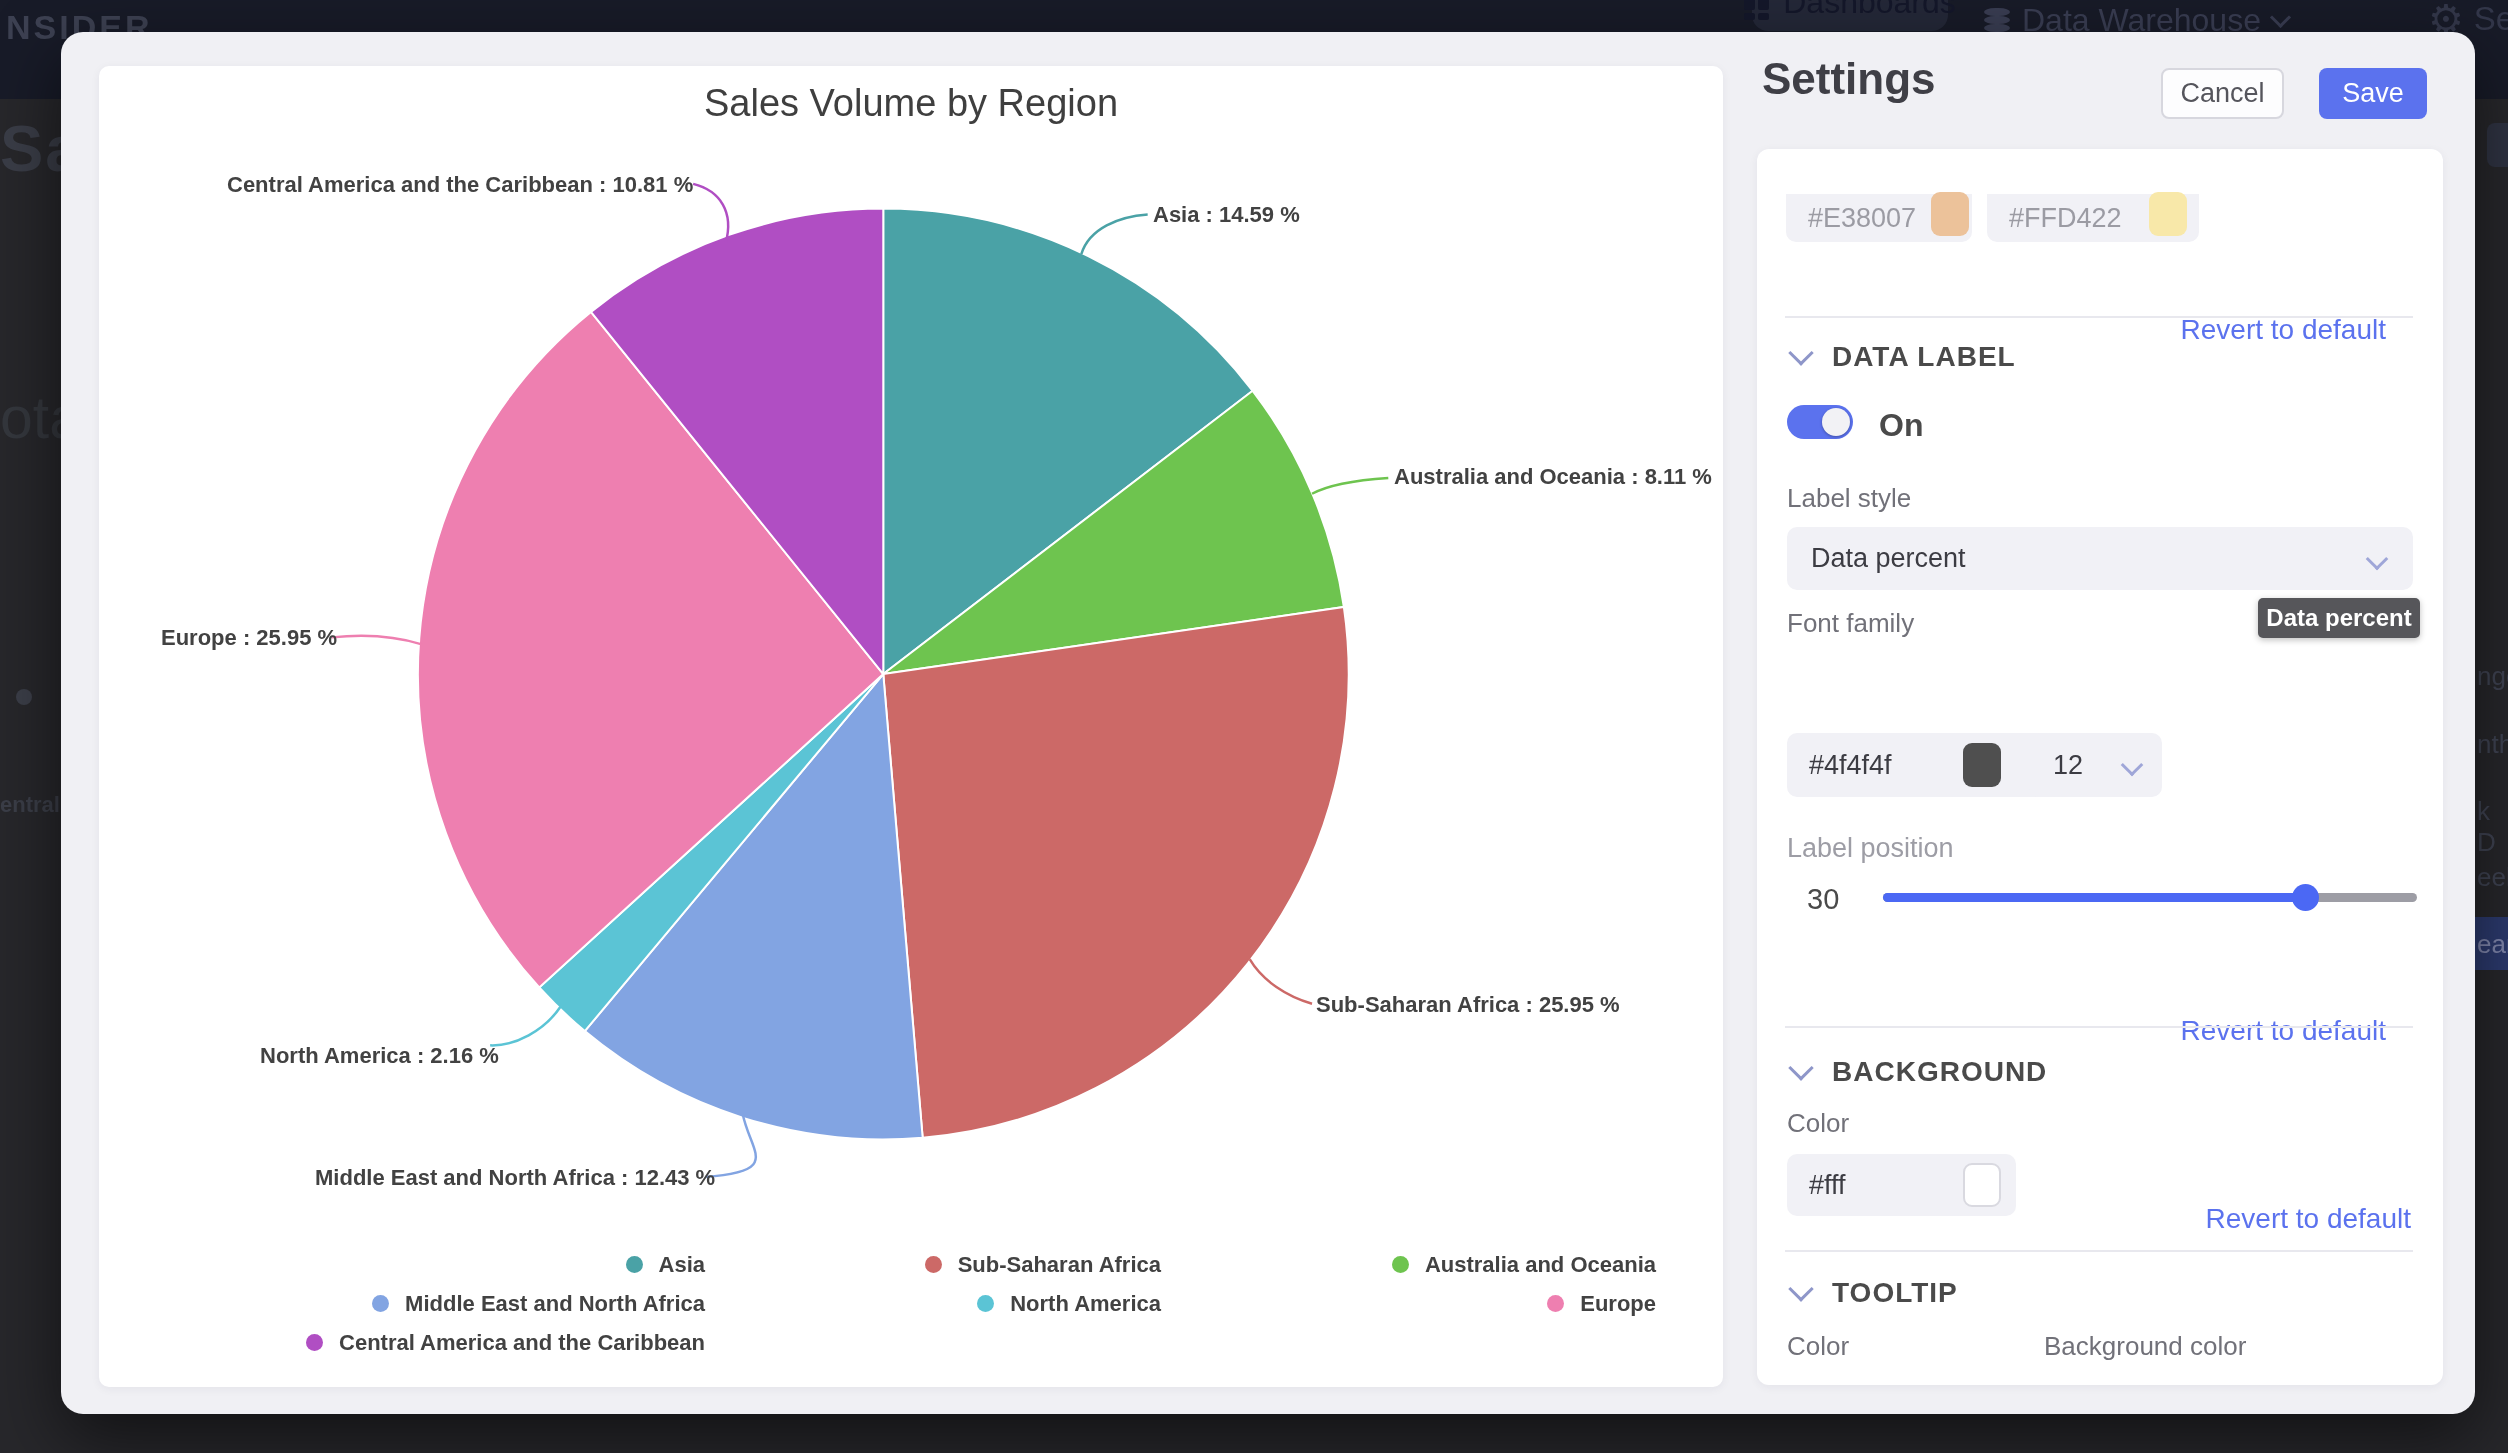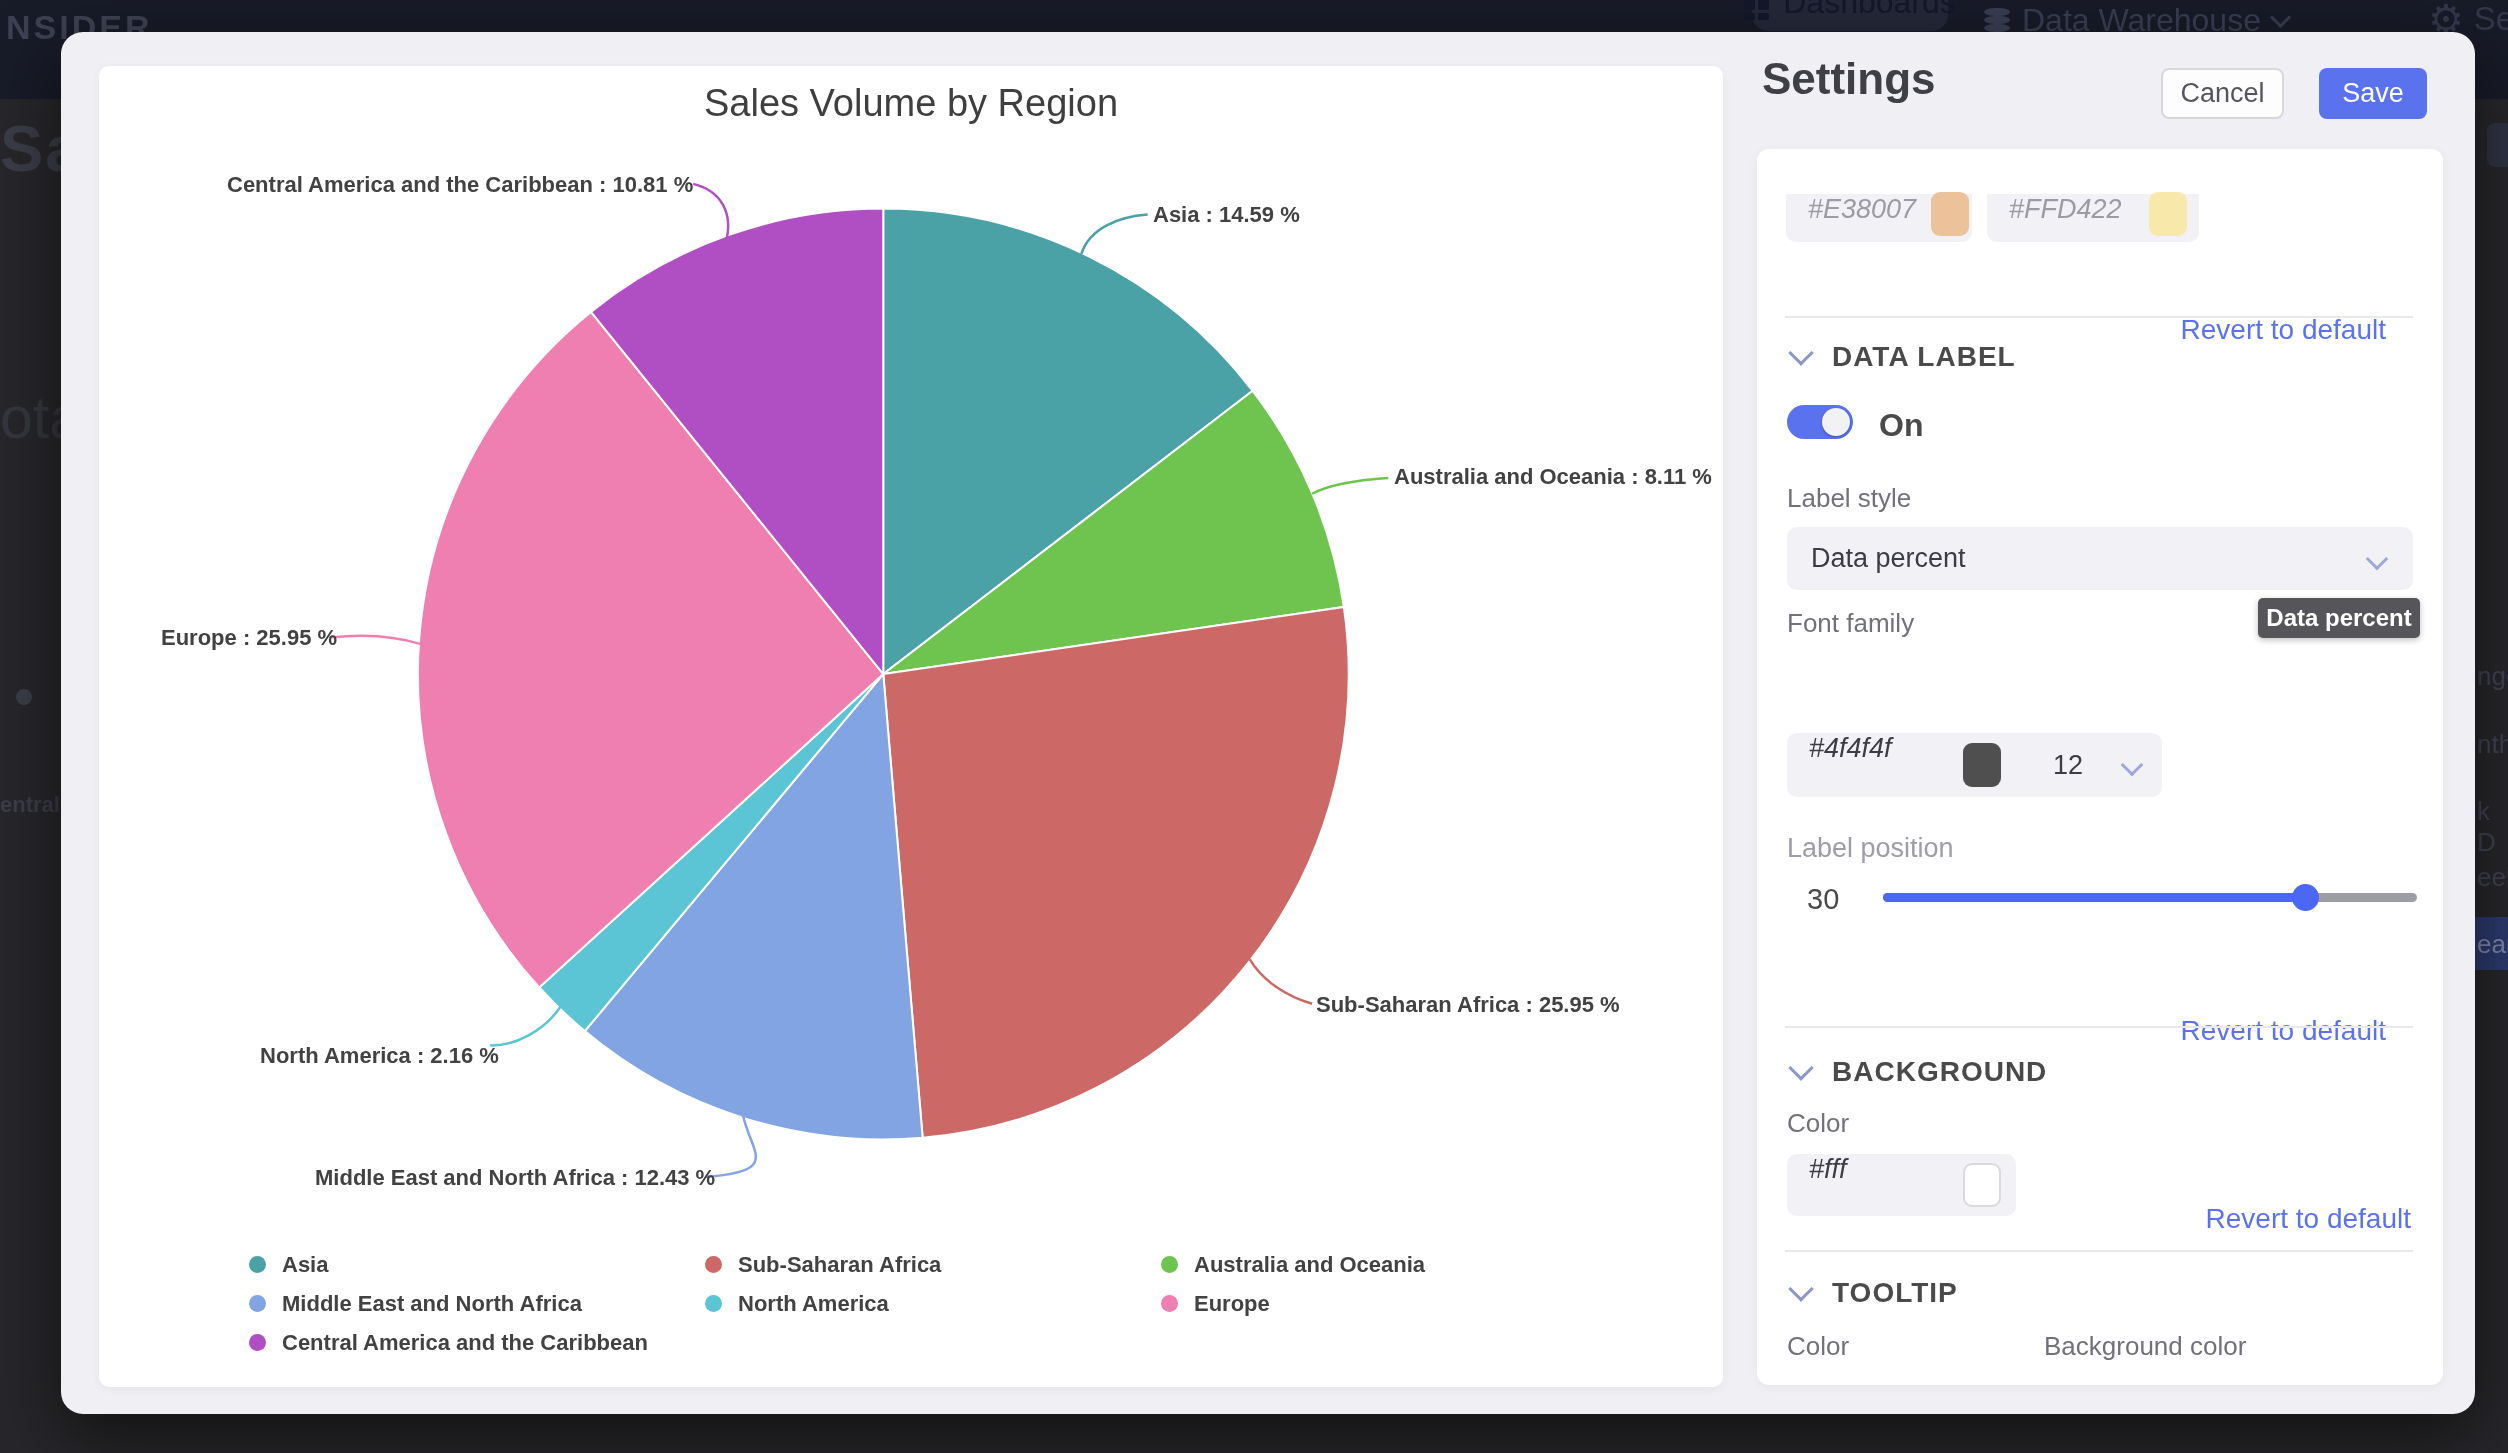--- a/index.html
+++ b/index.html
@@ -35,31 +35,31 @@
   
   .modal{position:absolute;left:61px;top:32px;width:2414px;height:1382px;background:#f0f0f4;border-radius:22px;
     box-shadow:0 24px 69px rgba(0,0,0,.55);}
   
   .chart-card{position:absolute;left:38px;top:34px;width:1624px;height:1321px;background:#fff;border-radius:10px;
     box-shadow:0 2px 10px rgba(30,30,60,.06);}
   .chart-title{position:absolute;left:0;top:16px;width:100%;text-align:center;font-size:38px;font-weight:500;color:#3f3f3f;}
   .pie-svg{position:absolute;left:0;top:0;}
   .pie-label{position:absolute;white-space:nowrap;font-size:22px;font-weight:bold;color:#424242;}
   .legend{position:absolute;left:150px;top:1179px;display:grid;grid-template-columns:456px 456px 495px;grid-auto-rows:39px;}
-  .legend-item{display:flex;align-items:center;gap:16px;}
+  .legend-item{display:flex;align-items:center;gap:16px;justify-content:flex-end;}
   .legend-dot{width:17px;height:17px;border-radius:50%;flex:none;}
   .legend-txt{font-size:22px;font-weight:bold;color:#424242;}
   
   .settings-title{position:absolute;left:1701px;top:22px;font-size:44px;font-weight:bold;color:#3f3f46;}
   .btn{position:absolute;top:36px;height:51px;border-radius:8px;font-size:27px;display:flex;align-items:center;justify-content:center;box-sizing:border-box;cursor:pointer;}
   .btn-cancel{left:2100px;width:123px;background:#fdfdfe;border:2px solid #d7d7de;color:#55555c;}
   .btn-save{left:2258px;width:108px;background:#5b72ee;color:#fff;border:none;}
   .settings-card{position:absolute;left:1696px;top:117px;width:686px;height:1236px;background:#fff;border-radius:12px;overflow:hidden;
     box-shadow:0 2px 10px rgba(30,30,60,.06);}
-  .color-input{position:absolute;background:#f1f1f6;border-radius:10px;display:flex;font-style:italic;}
+  .color-input{position:absolute;background:#f1f1f6;border-radius:10px;display:flex;align-items:center;}
   .color-input .txt{font-size:27px;color:#9b9ba3;margin-left:22px;}
   .color-input .txt.dark{color:#3c3c43;}
   .swatch{position:absolute;width:38px;height:44px;border-radius:9px;}
   .revert{position:absolute;color:#5b72ee;font-size:28px;cursor:pointer;margin-top:48px;}
   .divider{position:absolute;left:28px;width:628px;height:2px;background:#e8e8ee;}
   .sec-head{position:absolute;display:flex;align-items:center;gap:22px;color:#4a4a4a;font-size:28px;font-weight:bold;letter-spacing:1px;}
   .sec-chev{width:15px;height:15px;border-right:3px solid #8e96c9;border-bottom:3px solid #8e96c9;transform:rotate(45deg);margin-top:-8px;}
   .toggle{position:absolute;left:30px;width:66px;height:34px;border-radius:17px;background:#5b72ee;cursor:pointer;}
   .toggle .knob{position:absolute;right:3px;top:3px;width:28px;height:28px;border-radius:50%;background:#f2f2f5;box-shadow:0 1px 3px rgba(0,0,0,.3);}
   .fld-label{position:absolute;left:30px;font-size:26px;color:#717179;}

